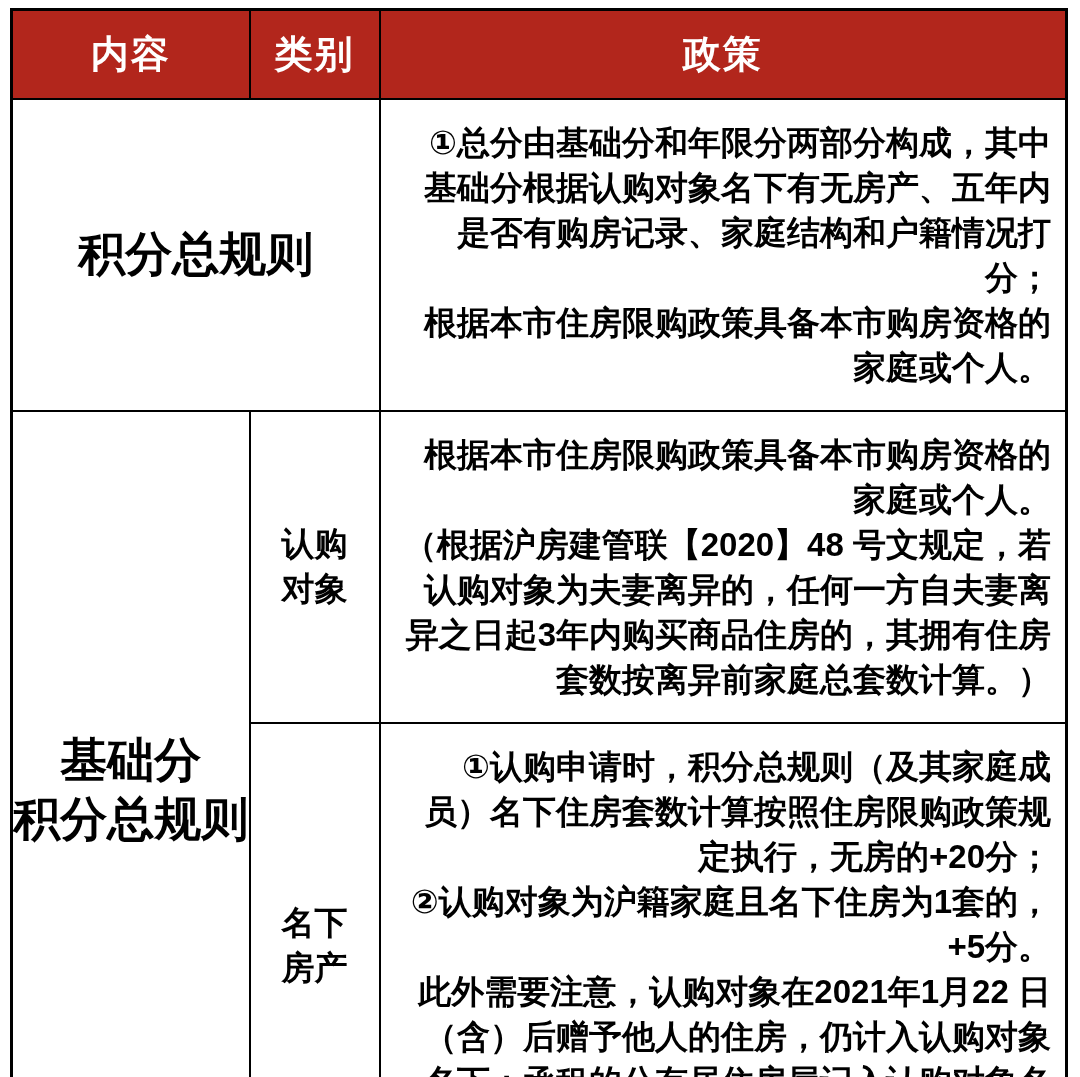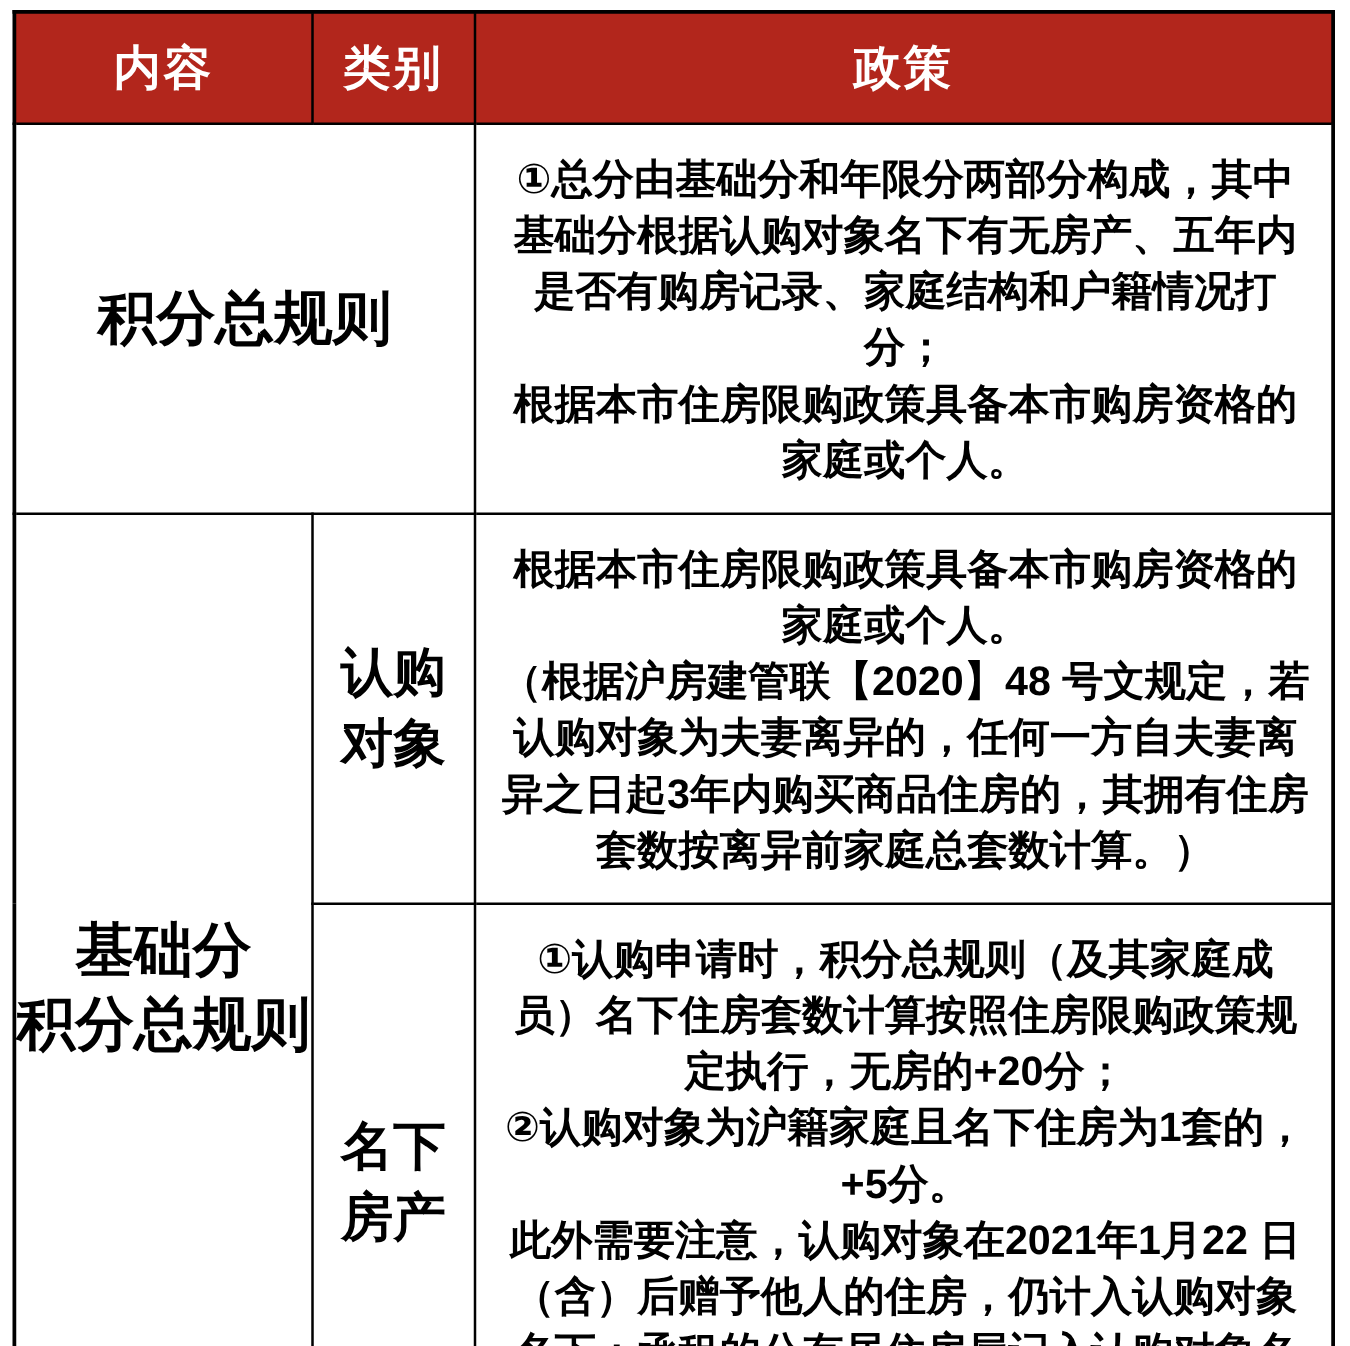--- a/index.html
+++ b/index.html
@@ -39,29 +39,29 @@
     letter-spacing: 2px;
   }
   td.content-cell {
     text-align: center;
     font-size: 47px;
     font-weight: 700;
     line-height: 1.25;
   }
   td.category-cell {
     text-align: center;
-    font-size: 42px;
+    font-size: 33px;
     font-weight: 700;
     line-height: 1.35;
   }
   td.policy-cell {
     font-size: 33px;
     font-weight: 700;
     line-height: 45px;
-    text-align: center;
+    text-align: right;
     padding: 20px 14px 20px 17px;
     margin-top: 38px;
   }
   tr.row-general  { height: 264px; }
   tr.row-subject  { height: 301px; }
   tr.row-property { height: 403px; }
   .pline { display: block; }
 </style>
 </head>
 <body>

